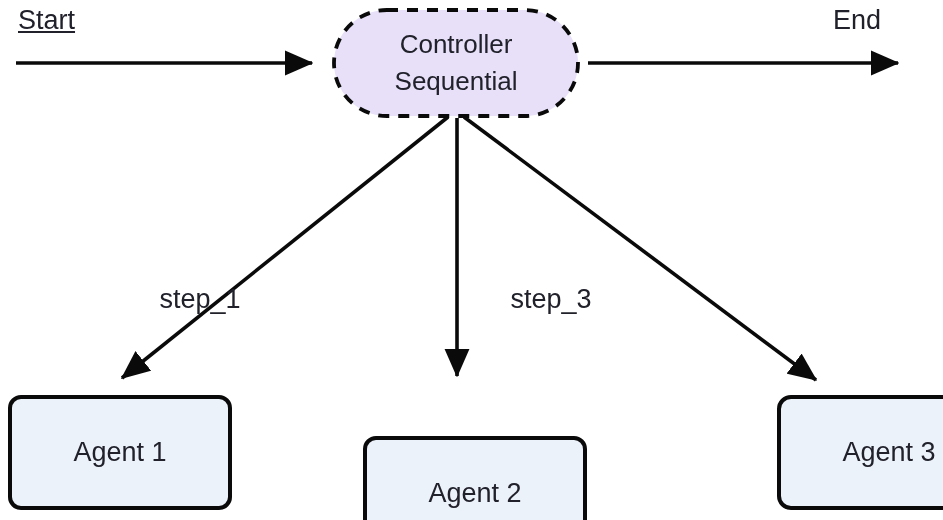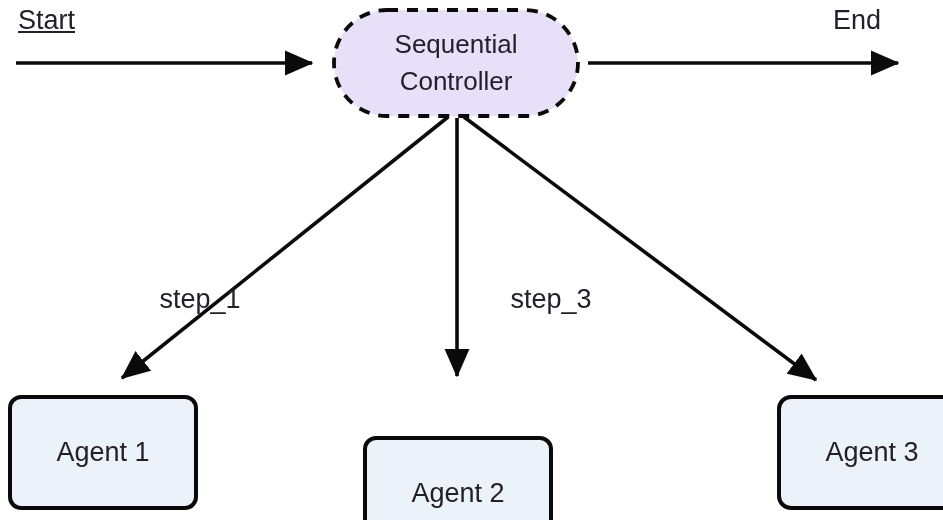--- a/index.html
+++ b/index.html
@@ -54,21 +54,21 @@
     align-items: center;
     justify-content: center;
     color: var(--text);
     font-size: 26px;
     line-height: 37px;
     text-align: center;
   }
   .agent {
     position: absolute;
     top: 395px;
-    width: 190px;
+    width: 224px;
     height: 115px;
     box-sizing: border-box;
     background: var(--agent-fill);
     border: 4px solid var(--line);
     border-radius: 13px;
     display: flex;
     align-items: center;
     justify-content: center;
     color: var(--text);
     font-size: 27px;
@@ -97,22 +97,22 @@
 
     <path d="M448,117 L122,378" style="stroke: var(--line);" stroke-width="3.6" fill="none" marker-end="url(#arrowhead)"></path>
     <path d="M457,118 L457,376" style="stroke: var(--line);" stroke-width="3.6" fill="none" marker-end="url(#arrowhead)"></path>
     <path d="M464,117 L816,380" style="stroke: var(--line);" stroke-width="3.6" fill="none" marker-end="url(#arrowhead)"></path>
   </svg>
 
   <div class="label" style="left:18px; top:4px;text-decoration:underline;">Start</div>
   <div class="label" style="left:833px; top:4px;">End</div>
 
   <div class="controller-text">
+    <div>Controller</div>
     <div>Sequential</div>
-    <div>Controller</div>
   </div>
 
   <div class="edge-label" style="left:200px; top:251px;">step_1</div>
   <div class="edge-label" style="left:551px; top:251px;">step_3</div>
 
   <div class="agent agent-1">
     <span>Agent 1</span>
   </div>
   <div class="agent agent-2">
     <span>Agent 2</span>

